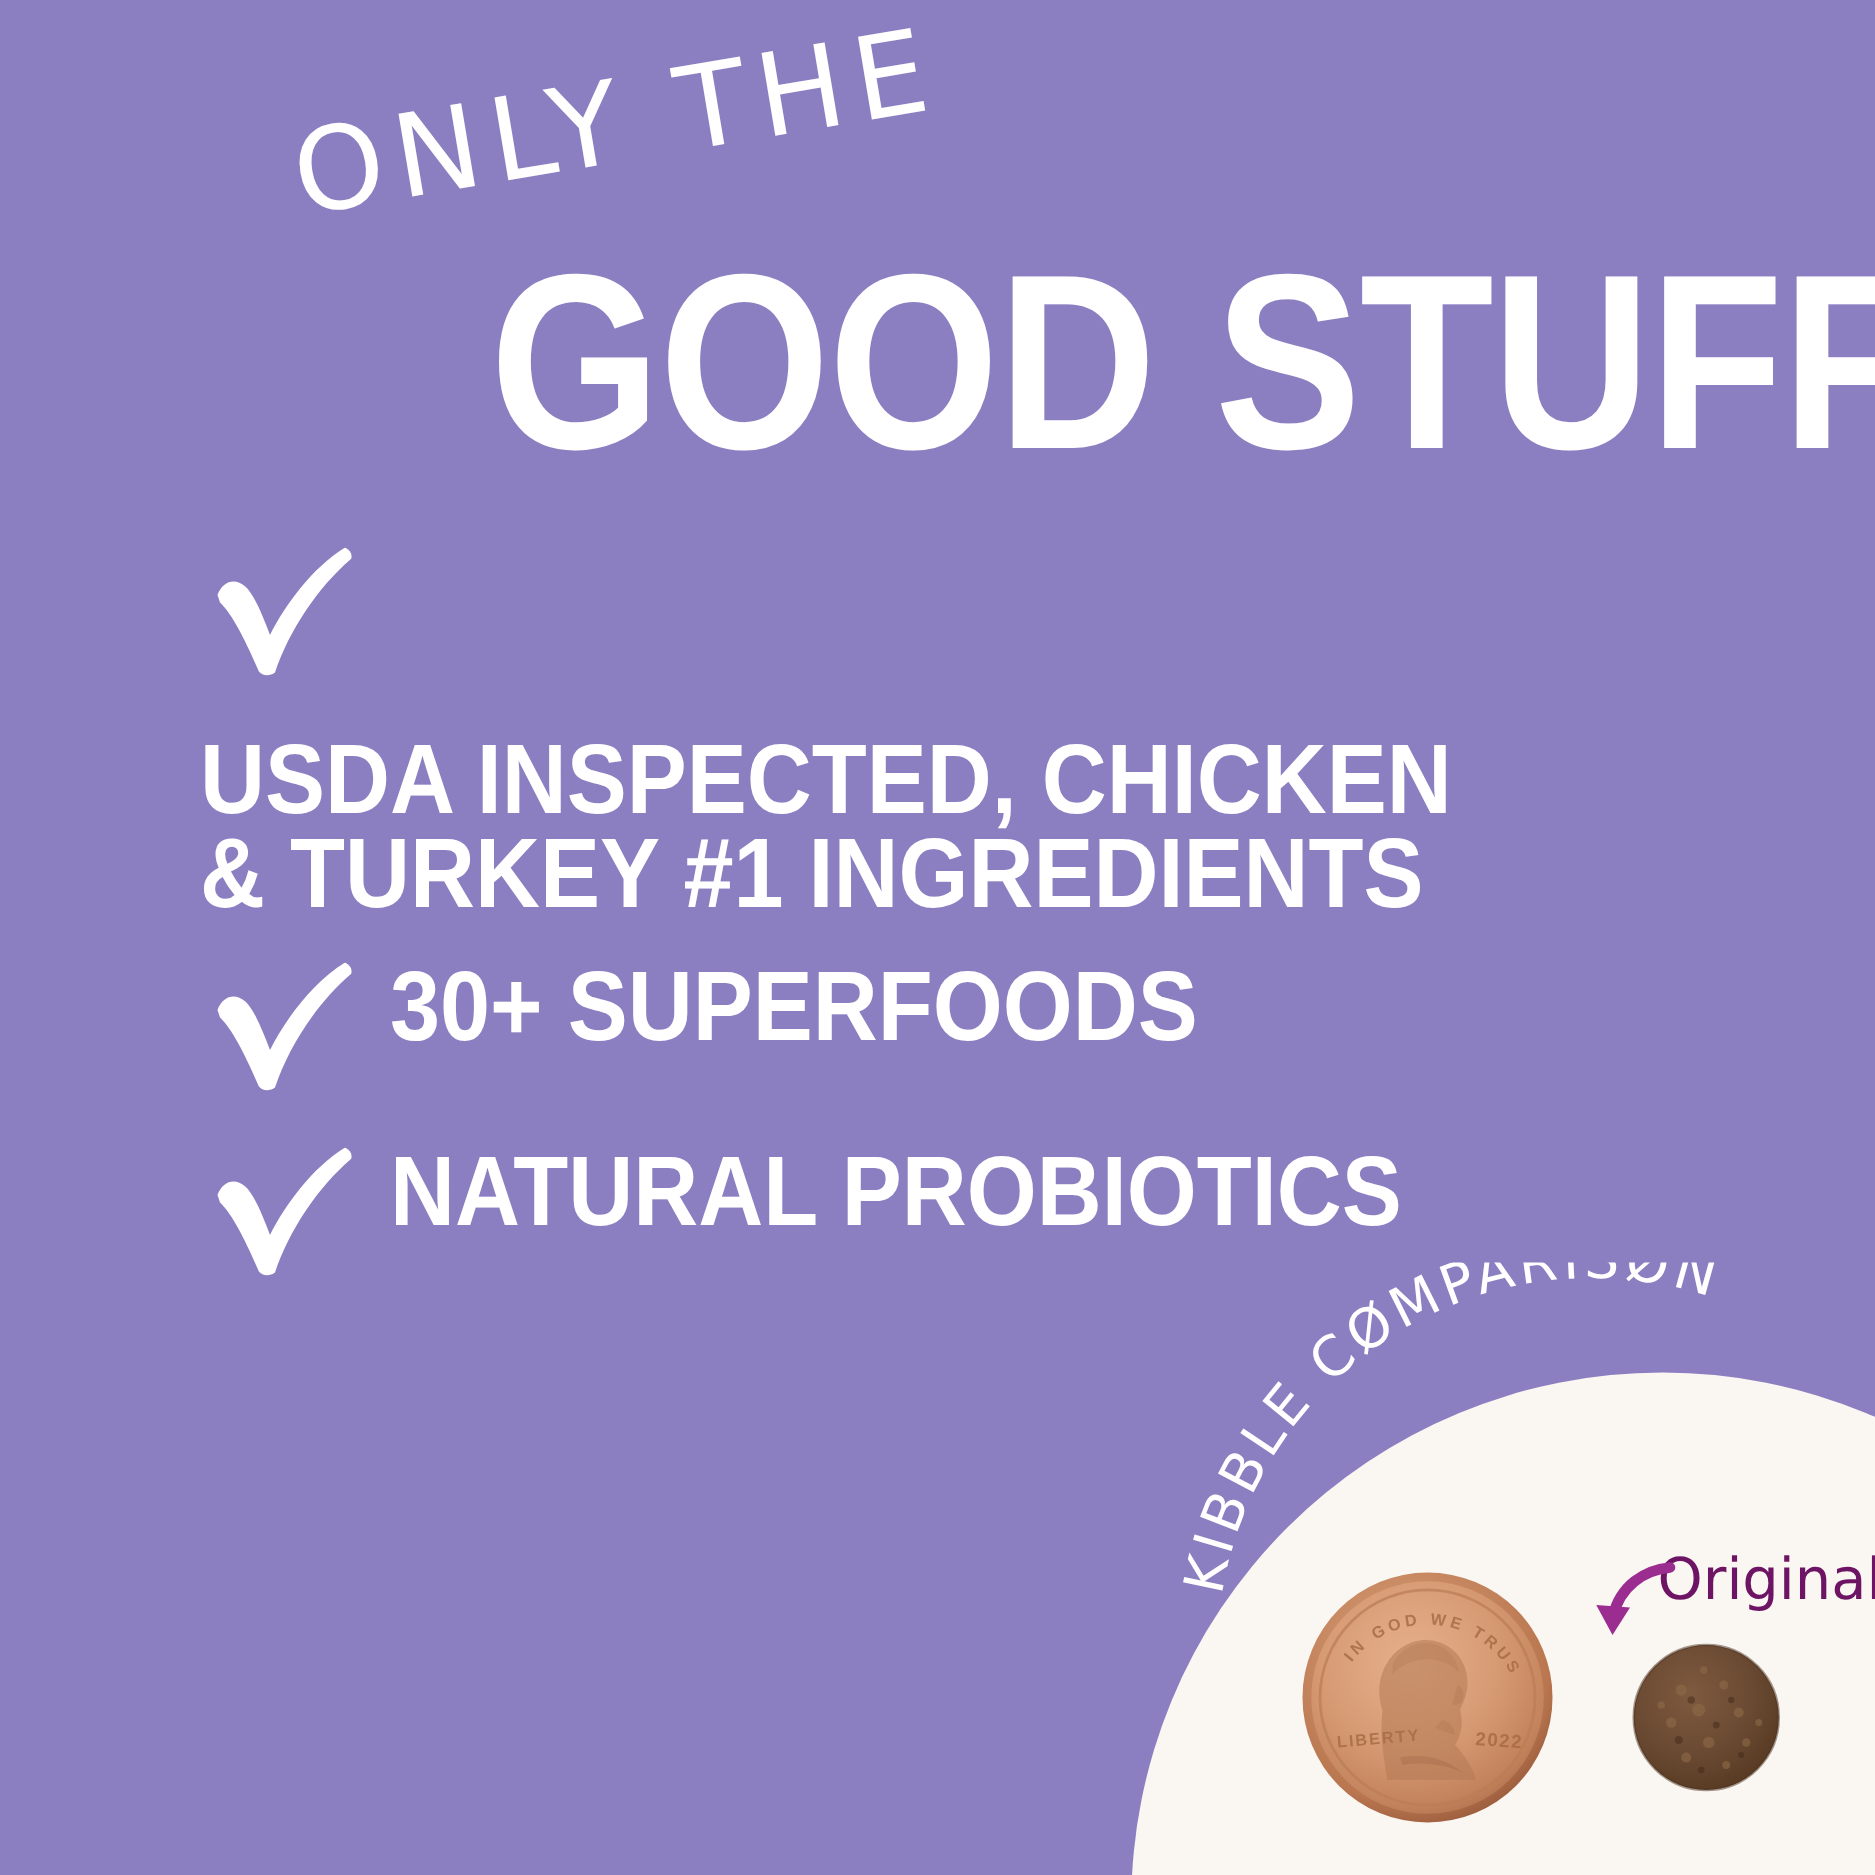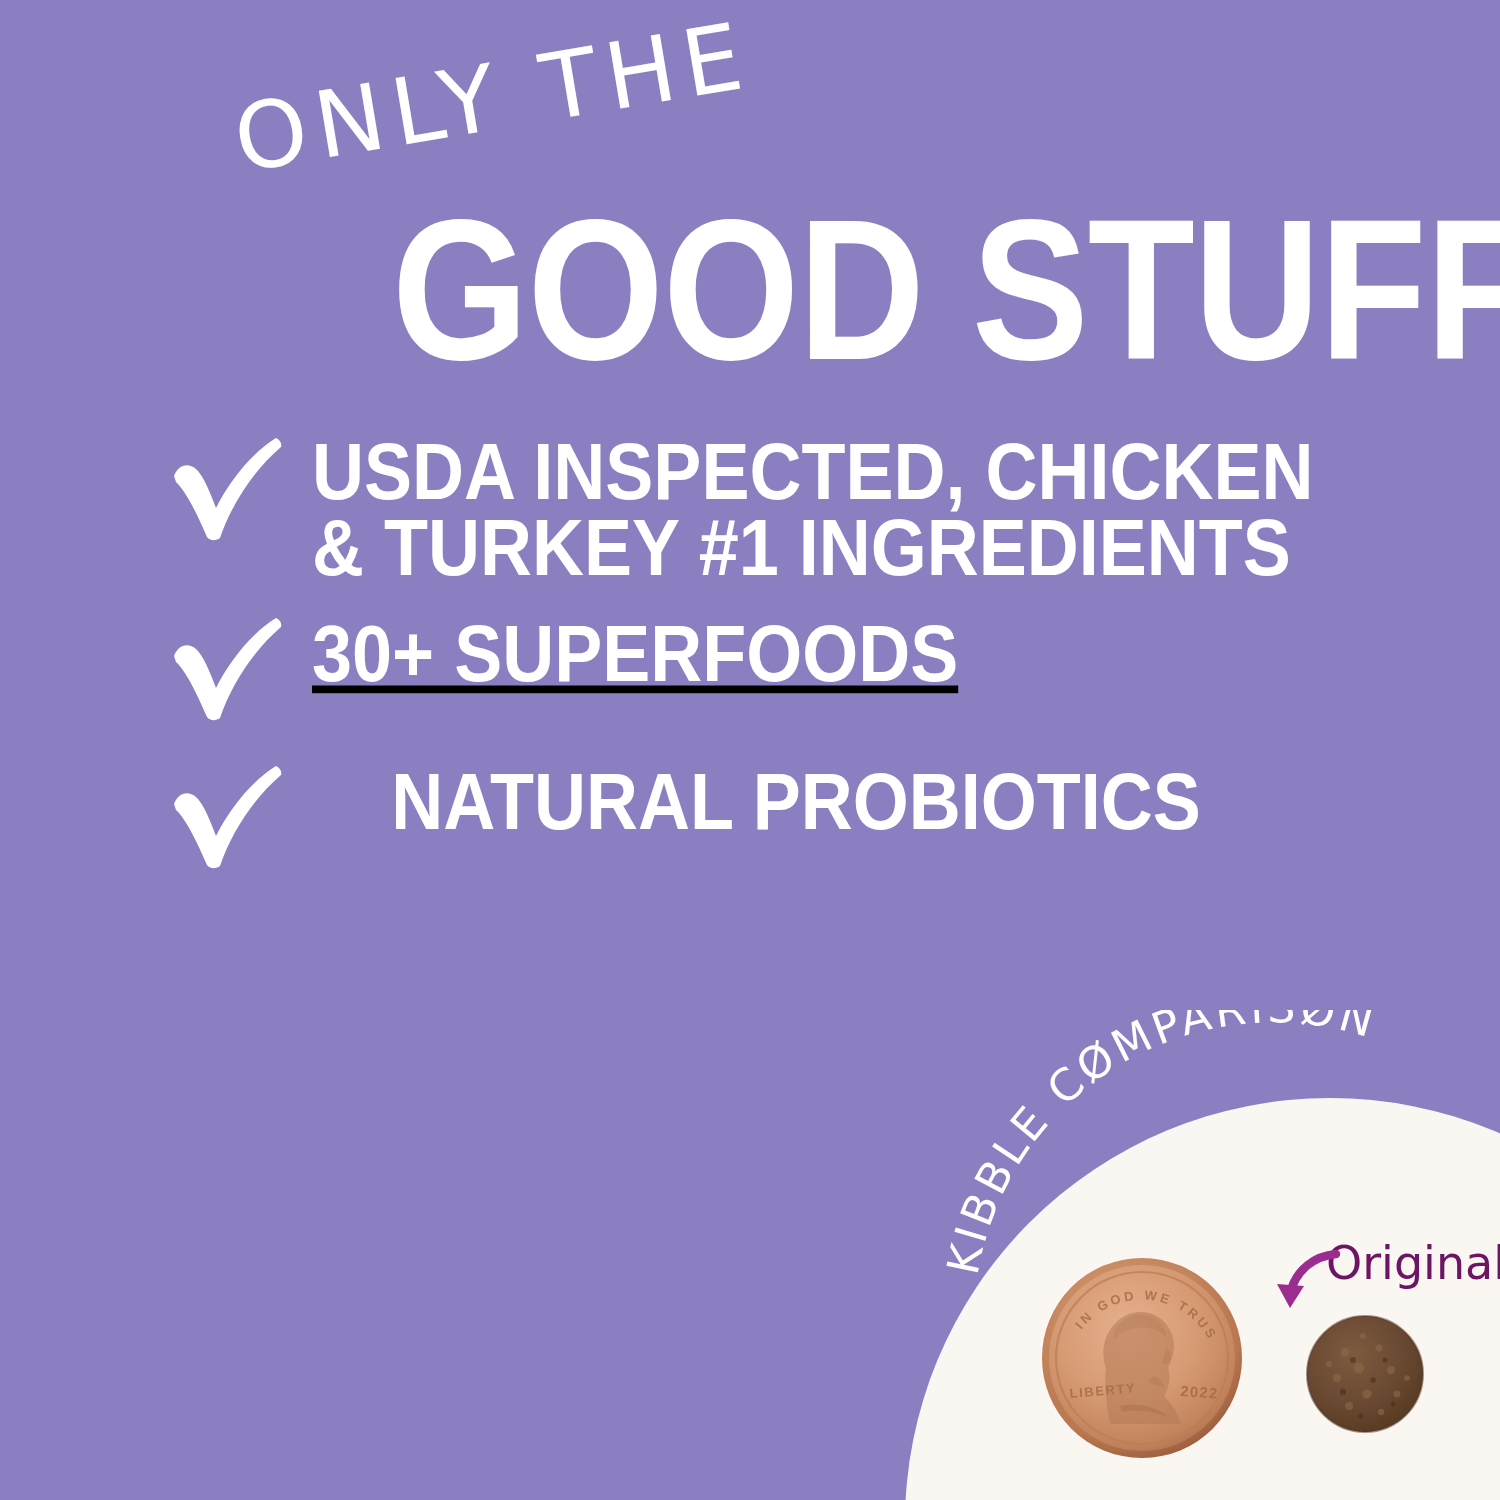--- a/index.html
+++ b/index.html
@@ -78,25 +78,25 @@
     font-weight: 700;
     font-size: 72px;
     line-height: 0.96;
     letter-spacing: 0px;
     transform: scaleY(1.1);
     transform-origin: left top;
     padding-top: 2px;
   }
   .bullet-text .ln { display: block; white-space: nowrap; }
 
-  .bullet-row.two-line { margin-bottom: 42px; }
+  .bullet-row.two-line { margin-bottom: 42px; flex-direction: column; }
   .bullet-row.r1 .check-wrap svg { top: 6px; }
-  .bullet-row.r2 { margin-bottom: 52px; text-decoration: underline; }
+  .bullet-row.r2 { margin-bottom: 52px; }
   .bullet-row.r3 { margin-bottom: 52px; }
-  .bullet-row.r4 { margin-bottom: 62px; text-align: center; }
+  .bullet-row.r4 { margin-bottom: 62px; }
 
   
   #kibble-circle {
     position: absolute;
     left: 905px;
     top: 1098px;
     width: 850px;
     height: 850px;
     border-radius: 50%;
     background: #FAF6F1;

